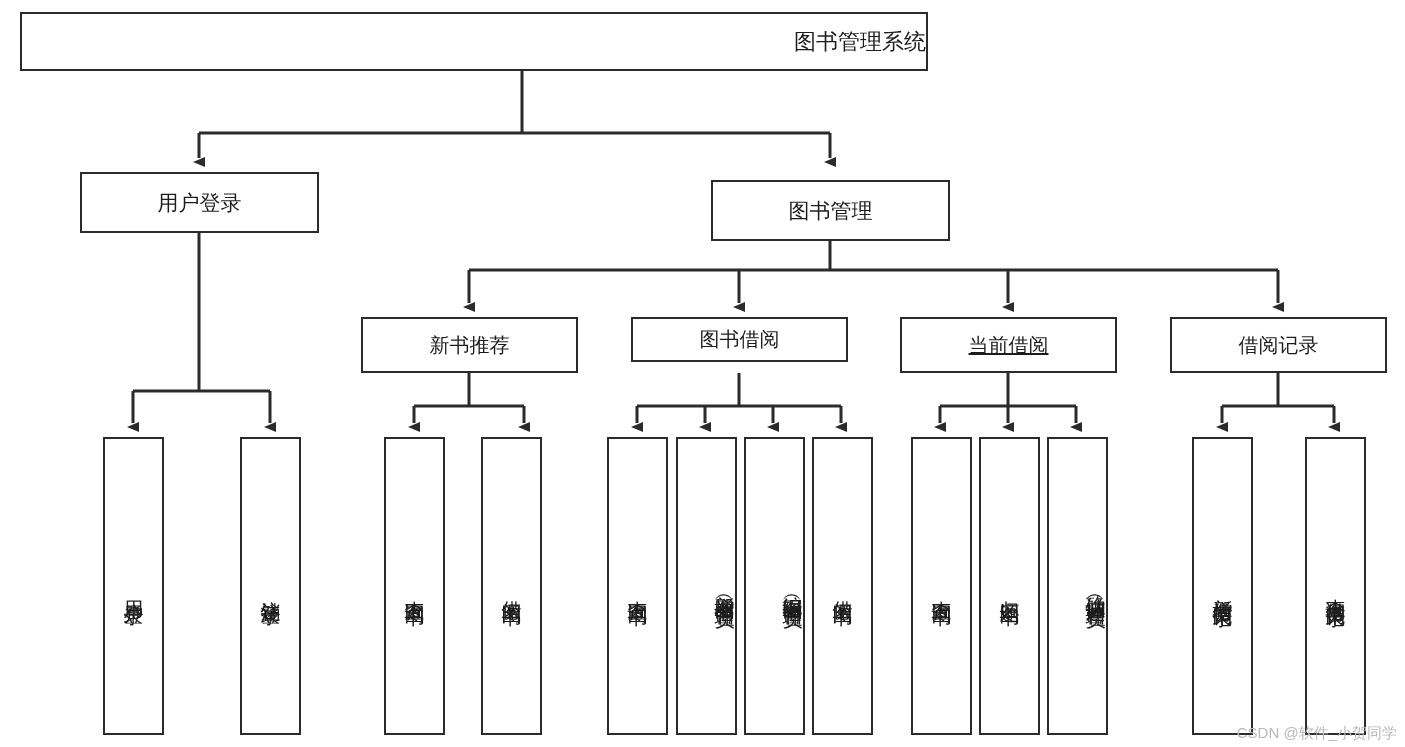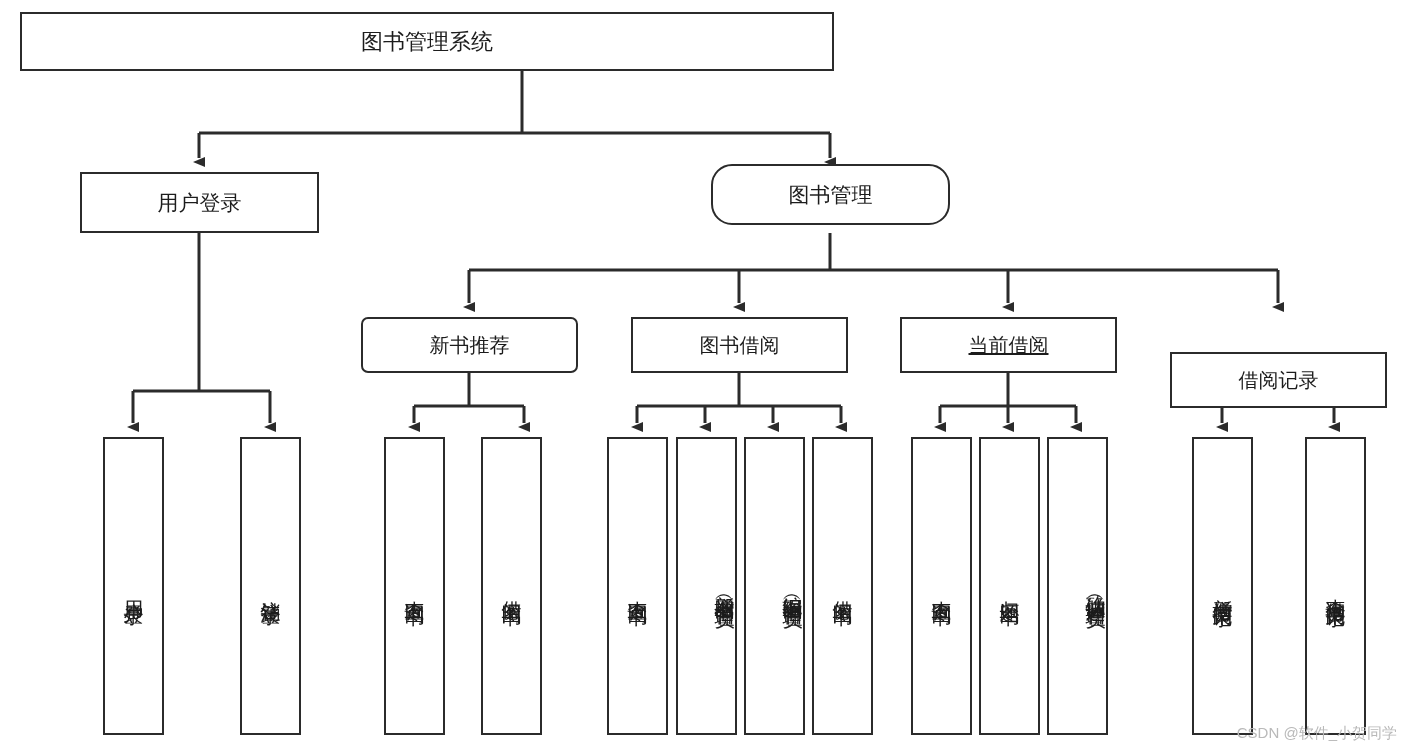--- a/index.html
+++ b/index.html
@@ -123,45 +123,45 @@
       <line x1="1008" y1="406" x2="1008" y2="423" marker-end="url(#arrow)"></line>
       <line x1="1076" y1="406" x2="1076" y2="423" marker-end="url(#arrow)"></line>
 
       <line x1="1278" y1="373" x2="1278" y2="406"></line>
       <line x1="1222" y1="406" x2="1334" y2="406"></line>
       <line x1="1222" y1="406" x2="1222" y2="423" marker-end="url(#arrow)"></line>
       <line x1="1334" y1="406" x2="1334" y2="423" marker-end="url(#arrow)"></line>
     </g>
   </svg>
 
-  <div class="node root" style="left:20px; top:12px; width:814px; height:59px;">
+  <div class="node root" style="left:20px; top:12px; width:908px; height:59px;justify-content:flex-end;">
     <span class="label">图书管理系统</span>
   </div>
 
   <div class="node lvl2" style="left:80px; top:172px; width:239px; height:61px;">
     <span class="label">用户登录</span>
   </div>
 
-  <div class="node lvl2" style="left:711px; top:164px; width:239px; height:61px;border-radius:21px;">
+  <div class="node lvl2" style="left:711px; top:180px; width:239px; height:61px;">
     <span class="label">图书管理</span>
   </div>
 
-  <div class="node lvl3" style="left:361px; top:317px; width:217px; height:56px;border-radius:7px;">
+  <div class="node lvl3" style="left:361px; top:317px; width:217px; height:56px;">
     <span class="label">新书推荐</span>
   </div>
 
-  <div class="node lvl3" style="left:631px; top:317px; width:217px; height:56px;">
+  <div class="node lvl3" style="left:631px; top:317px; width:217px; height:45px;">
     <span class="label">图书借阅</span>
   </div>
 
   <div class="node lvl3" style="left:900px; top:317px; width:217px; height:56px;text-decoration:underline;">
     <span class="label">当前借阅</span>
   </div>
 
-  <div class="node lvl3" style="left:1170px; top:317px; width:217px; height:56px;margin-top:35px;">
+  <div class="node lvl3" style="left:1170px; top:317px; width:217px; height:56px;">
     <span class="label">借阅记录</span>
   </div>
 
   <div class="node leaf short" style="left:103px; top:437px; width:61px; height:298px;">
     <span class="label">用户登录</span>
   </div>
 
   <div class="node leaf short" style="left:240px; top:437px; width:61px; height:298px;">
     <span class="label">注销登录</span>
   </div>

